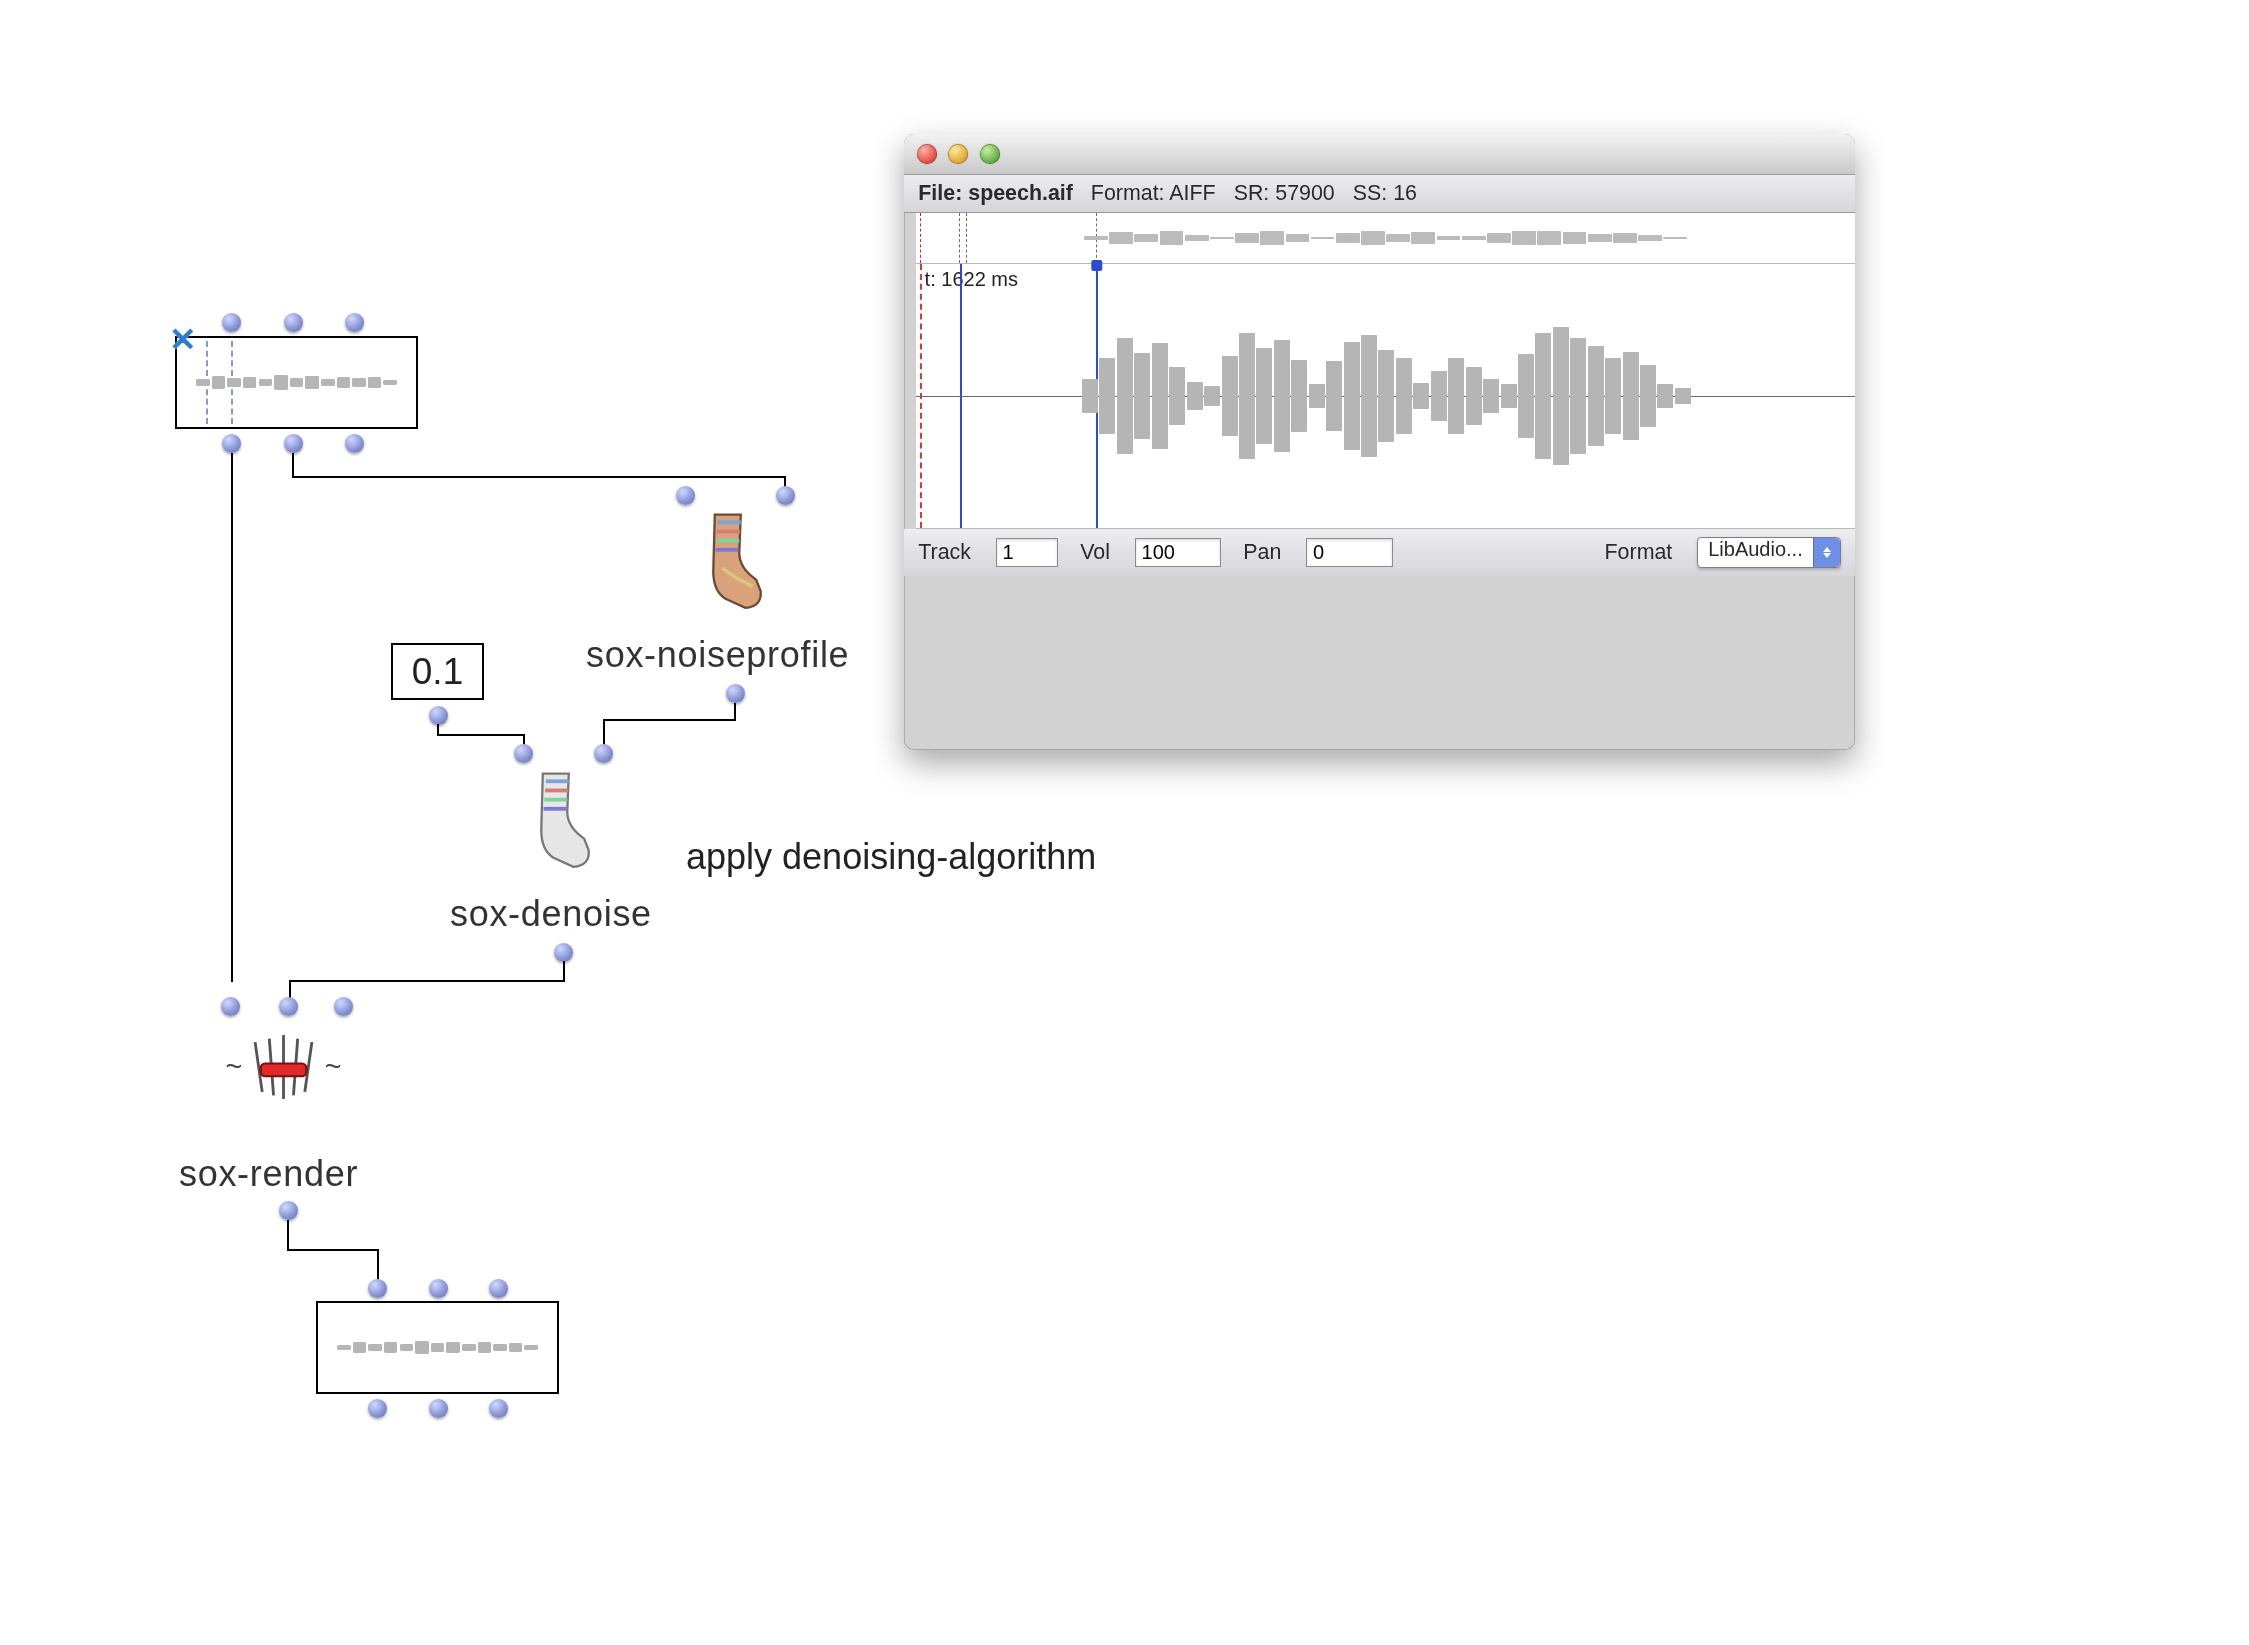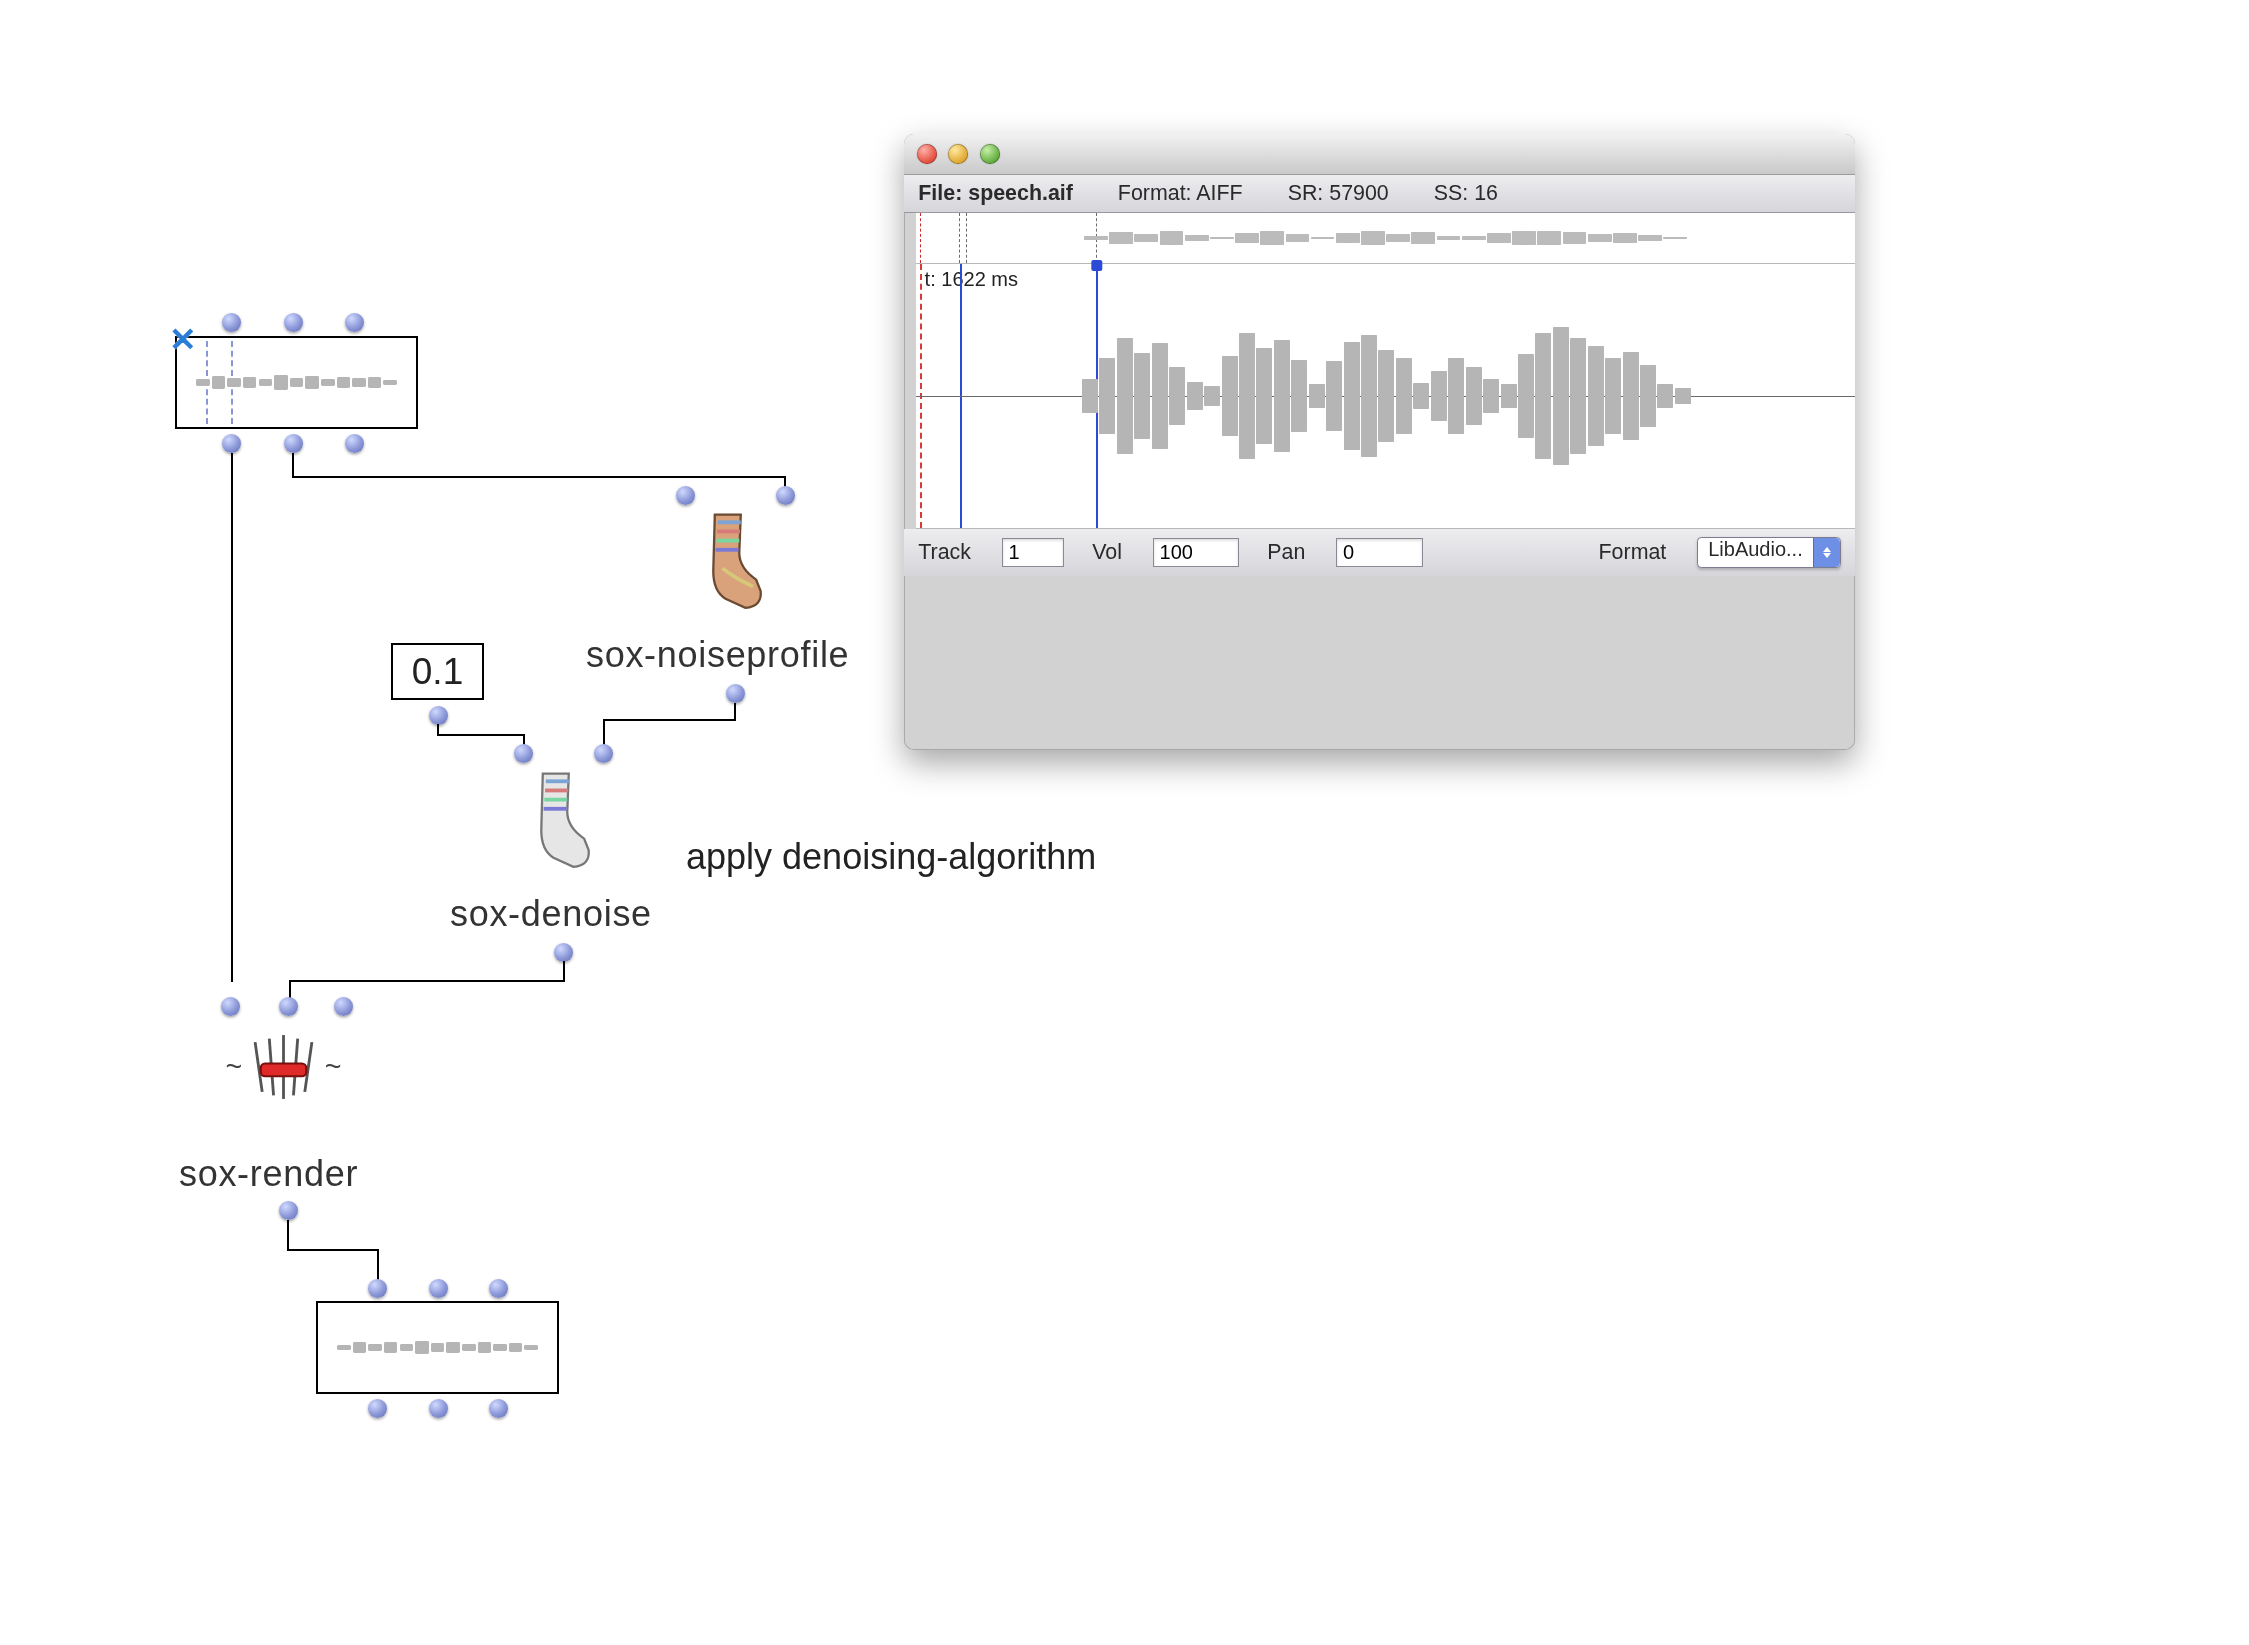--- a/index.html
+++ b/index.html
@@ -148,21 +148,21 @@
 
   .infobar {
     height: 37px;
     background: linear-gradient(#ededf0, #d5d5da);
     border-bottom: 1.4px solid #9898a0;
     display: flex;
     align-items: center;
     font-size: 21.4px;
     color: #2a2a2a;
     padding: 0 14.3px;
-    gap: 45px;
+    gap: 18px;
   }
   .infobar .file b { font-weight: 700; }
 
   .wave-area {
     background: #fff;
     position: relative;
     margin-left: 12px;
   }
   .overview {
     height: 50px;
@@ -237,21 +237,21 @@
   }
 
   .controlbar {
     height: 47px;
     background: linear-gradient(#ededf0, #d5d5da);
     display: flex;
     align-items: center;
     font-size: 21.4px;
     color: #2a2a2a;
     padding: 0 14.3px;
-    gap: 28px;
+    gap: 22px;
   }
   .controlbar label { margin-right:2.9px; }
   .controlbar input[type=text] {
     font-size: 20px;
     padding: 2.1px 5.7px;
     border: 1.4px solid #8a8a95;
     background: #fff;
     box-shadow: inset 0 1.4px 2.9px rgba(0,0,0,0.15);
   }
   .controlbar .spacer { flex: 1; }

